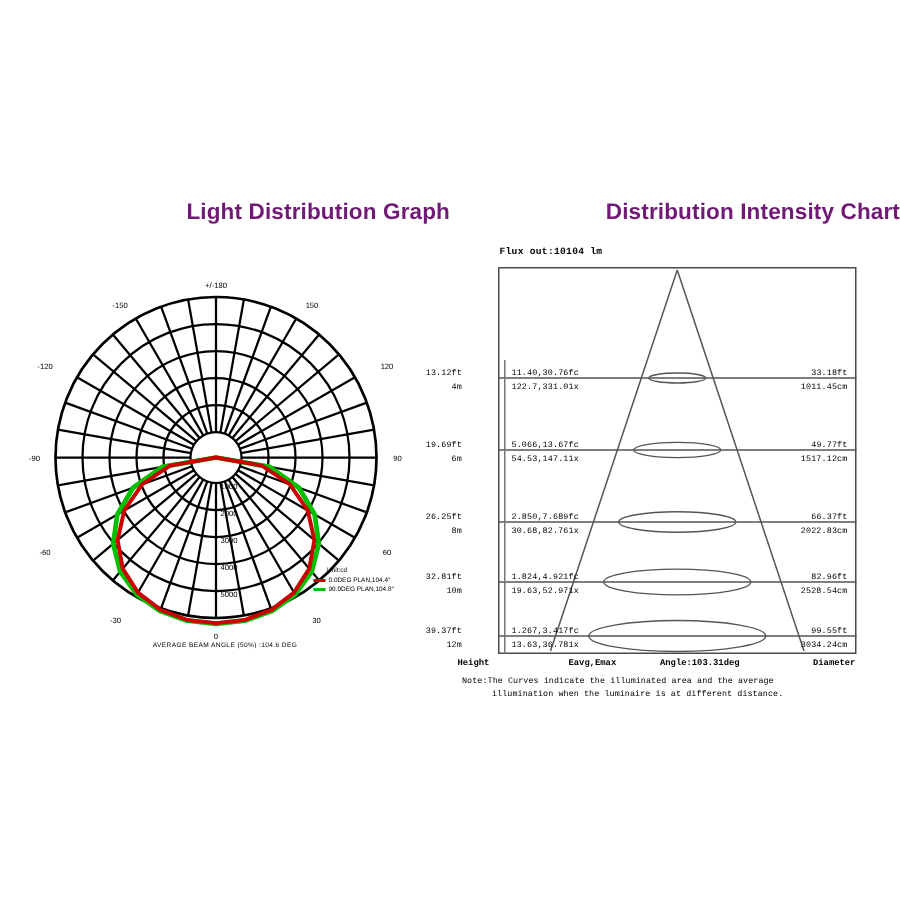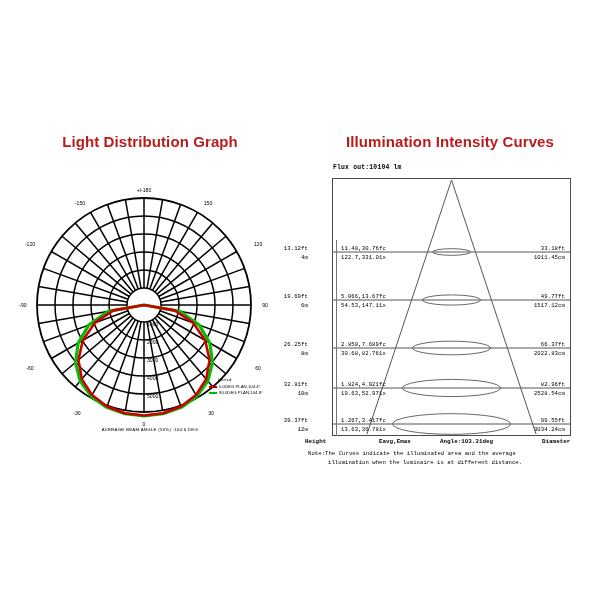--- a/index.html
+++ b/index.html
@@ -6,23 +6,23 @@
   body{
     width:600px;height:600px;background:#ffffff;
     font-family:"Liberation Sans",sans-serif;
     overflow:hidden;position:relative;
   }
   .panel{position:absolute;top:0;height:600px;}
   #left-panel{left:0;width:300px;}
   #right-panel{left:300px;width:300px;}
 
   .chart-title{
-    position:absolute;top:133px;width:100%;text-align:center;
+    position:absolute;top:133px;width:100%;text-align:right;
     font-family:"Liberation Sans",sans-serif;
-    font-size:15px;font-weight:bold;color:#b91c1c;letter-spacing:0.1px;
+    font-size:15px;font-weight:bold;color:#701a75;letter-spacing:0.1px;
   }
 
   
   #polar-wrap{position:absolute;left:14px;top:183px;width:260px;height:245px;}
   #polar-svg{display:block;}
   .ang-lbl{font-family:"Liberation Sans",sans-serif;font-size:5.1px;fill:#000;}
   .rad-lbl{font-family:"Liberation Sans",sans-serif;font-size:5.1px;fill:#000;}
   .beam-caption{
     position:absolute;left:0;top:427px;width:300px;text-align:center;
     font-family:"Liberation Sans",sans-serif;font-size:4.4px;color:#000;
@@ -167,21 +167,21 @@
     <div class="lg-row">
       <span class="sw" id="sw-green" style="background: rgb(0, 192, 0);"></span>
       <span>90.0DEG PLAN,104.8°</span>
     </div>
   </div>
 
   <div class="beam-caption">AVERAGE BEAM ANGLE (50%) :104.6 DEG</div>
 </div>
 
 <div class="panel" id="right-panel">
-  <div class="chart-title">Illumination Intensity Curves</div>
+  <div class="chart-title">Distribution Intensity Chart</div>
 </div>
 
 <div id="flux-label">Flux out:10104 lm</div>
 <div id="illum-frame"></div>
 
 <svg id="illum-svg" width="239" height="258" viewBox="0 0 239 258">
 
   <g stroke="#555" stroke-width="1" fill="none">
     <line x1="119.5" y1="2" x2="35" y2="256"></line>
     <line x1="119.5" y1="2" x2="204" y2="256"></line>

